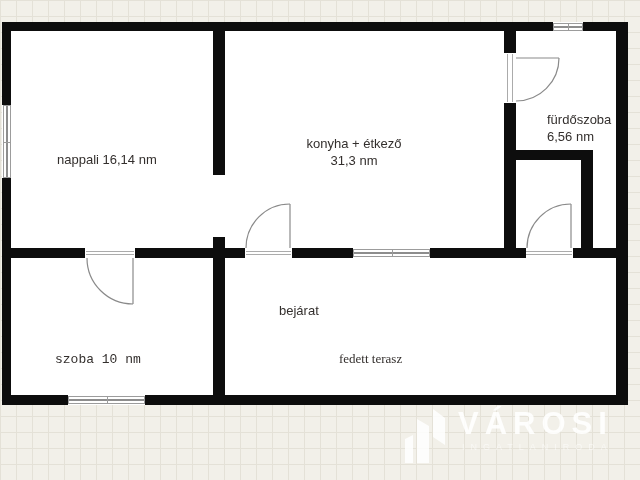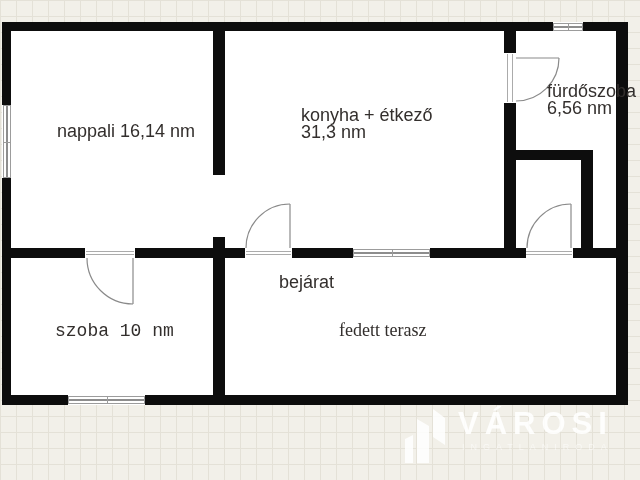--- a/index.html
+++ b/index.html
@@ -21,22 +21,22 @@
   .win-h::after{content:'';position:absolute;left:50%;top:0;bottom:0;width:1px;background:#9c9c9c;}
   .win-v::before{content:'';position:absolute;top:0;bottom:0;left:2px;width:2px;background:#8d8d8d;}
   .win-v::after{content:'';position:absolute;top:50%;left:0;right:0;height:1px;background:#9c9c9c;}
   
   .thr{position:absolute;background:#fff;}
   .thr-h::before{content:'';position:absolute;left:0;right:0;top:2px;bottom:2px;
     border-top:1px solid #ababab;border-bottom:1px solid #ababab;}
   .thr-v::before{content:'';position:absolute;top:0;bottom:0;left:2px;right:2px;
     border-left:1px solid #ababab;border-right:1px solid #ababab;}
   
-  .lbl{position:absolute;color:#332f2d;font-size:18px;line-height:17px;white-space:nowrap;}
-  .lbl.center{}
+  .lbl{position:absolute;color:#332f2d;font-size:13px;line-height:17px;white-space:nowrap;margin-top:28px;}
+  .lbl.center{text-align:center;}
   
   #wm-brand{position:absolute;left:458px;top:406px;font-size:31px;font-weight:bold;
     letter-spacing:6px;color:rgba(255,255,255,0.88);}
   #wm-tagline{position:absolute;left:462px;top:442px;font-size:9px;letter-spacing:6px;
     color:rgba(255,255,255,0.55);}
   svg{position:absolute;left:0;top:0;}
 </style>
 </head>
 <body>
 

